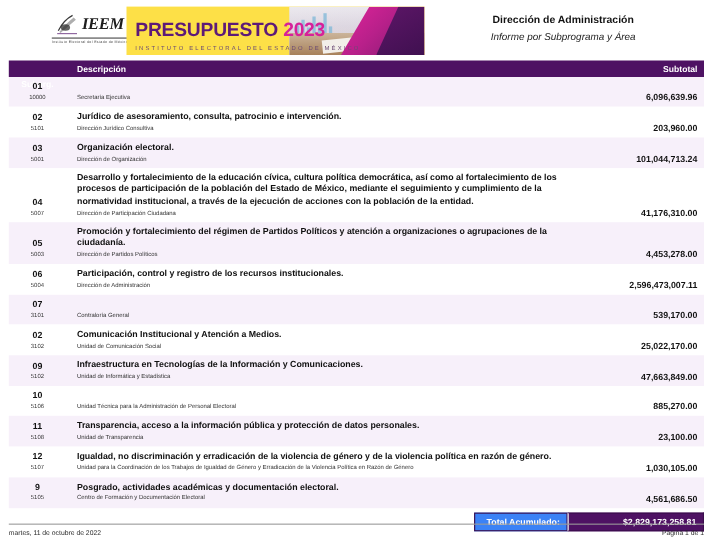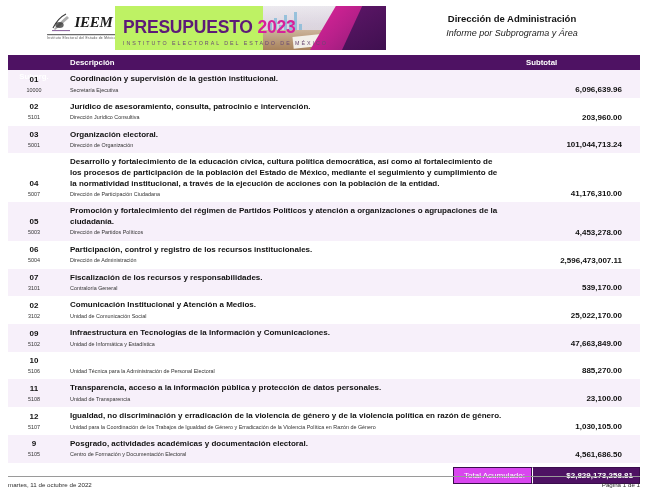--- a/index.html
+++ b/index.html
@@ -68,21 +68,21 @@
     transform-origin: center top;
   }
 
   
   .banner {
     position: relative;
     width: 271px;
     height: 44px;
     margin-top: 6px;
     overflow: hidden;
-    background: #bef264;
+    background: #fde047;
     flex: 0 0 auto;
   }
   .banner-photo {
     position: absolute;
     left: 148px;
     top: 0;
     width: 123px;
     height: 44px;
     background:
       linear-gradient(115deg, rgba(255,255,255,0.15) 0%, rgba(230,225,235,0.2) 100%),
@@ -192,21 +192,21 @@
     background: #4e1263;
     color: #ffffff;
     display: flex;
     align-items: center;
     height: 15px;
     font-size: 7.8px;
     font-weight: bold;
   }
   .col-sub { width: 52px; text-align: center; flex: 0 0 auto; margin-top: 28px; }
   .col-desc { flex: 1; padding-left: 10px; }
-  .col-amt { width: 108px; text-align: left; padding-right: 6px; flex: 0 0 auto; }
+  .col-amt { width: 108px; text-align: right; padding-right: 6px; flex: 0 0 auto; }
 
   .row {
     display: flex;
     align-items: flex-end;
     padding: 4px 0 3px 0;
     box-sizing: border-box;
   }
   .row.alt { background: #f7f0fa; }
   .row.plain { background: #ffffff; }
 
@@ -240,51 +240,51 @@
   .desc-area {
     font-size: 5.4px;
     color: #333333;
     line-height: 1.9;
     margin-top: 0px;
   }
   .cell-amt {
     width: 108px;
     flex: 0 0 auto;
     text-align: right;
-    padding-right: 18px;
+    padding-right: 6px;
     font-size: 8px;
     font-weight: bold;
     color: #111111;
     line-height: 1.25;
   }
 
   
   .total-row {
     display: flex;
     justify-content: flex-end;
     margin-top: 4px;
     padding-right: 0px;
   }
   .total-label {
-    background: #d946ef;
+    background: #3b82f6;
     color: #ffffff;
     font-size: 8px;
-    font-weight: normal;
+    font-weight: bold;
     padding: 3px 6px 3px 10px;
     text-align: right;
     border: 1px solid #3a0d4c;
     box-sizing: border-box;
   }
   .total-value {
     background: #4e1263;
     color: #ffffff;
     font-size: 8px;
     font-weight: bold;
     padding: 3px 6px 3px 6px;
-    width: 108px;
+    width: 124px;
     text-align: right;
     border: 1px solid #3a0d4c;
     border-left: 1.5px solid #ffffff;
     box-sizing: border-box;
   }
 
   
   .footer {
     position: absolute;
     left: 8px;
@@ -360,21 +360,20 @@
       <div class="col-desc">Descripción</div>
       <div class="col-amt">Subtotal</div>
     </div>
     <div id="rows">
         <div class="row alt">
           <div class="cell-code">
             <div class="code-num">01</div>
             <div class="code-id">10000</div>
           </div>
           <div class="cell-desc">
-            <div class="desc-main">Coordinación y supervisión de la gestión institucional.</div>
             <div class="desc-area">Secretaría Ejecutiva</div>
           </div>
           <div class="cell-amt">6,096,639.96</div>
         </div>
         <div class="row plain">
           <div class="cell-code">
             <div class="code-num">02</div>
             <div class="code-id">5101</div>
           </div>
           <div class="cell-desc">
@@ -426,21 +425,20 @@
             <div class="desc-area">Dirección de Administración</div>
           </div>
           <div class="cell-amt">2,596,473,007.11</div>
         </div>
         <div class="row alt">
           <div class="cell-code">
             <div class="code-num">07</div>
             <div class="code-id">3101</div>
           </div>
           <div class="cell-desc">
-            <div class="desc-main">Fiscalización de los recursos y responsabilidades.</div>
             <div class="desc-area">Contraloría General</div>
           </div>
           <div class="cell-amt">539,170.00</div>
         </div>
         <div class="row plain">
           <div class="cell-code">
             <div class="code-num">02</div>
             <div class="code-id">3102</div>
           </div>
           <div class="cell-desc">

